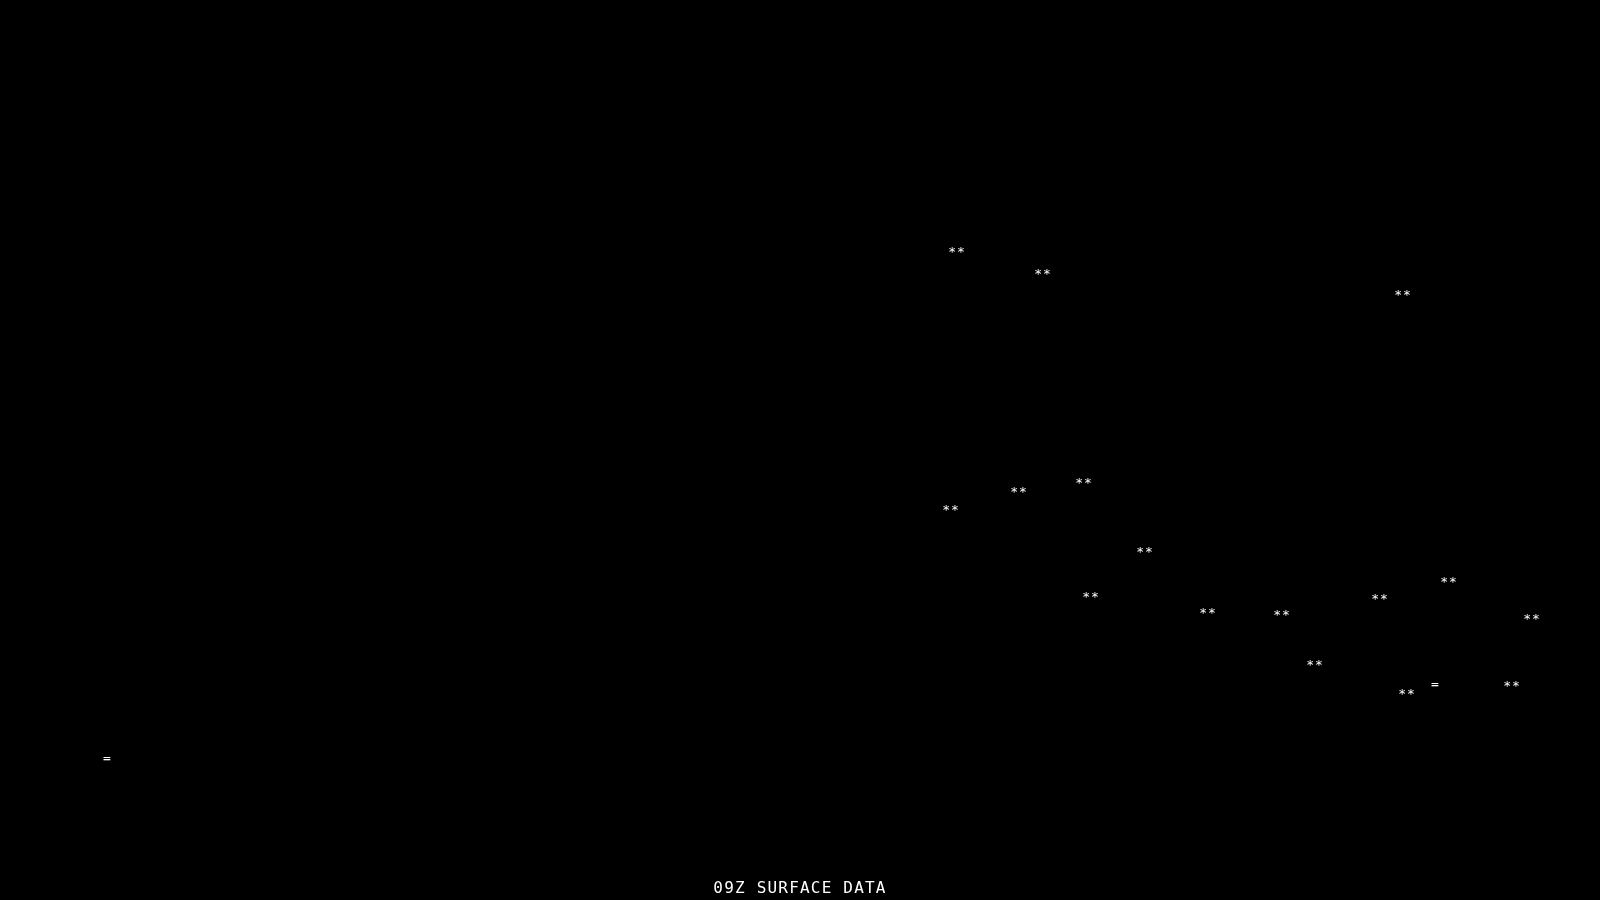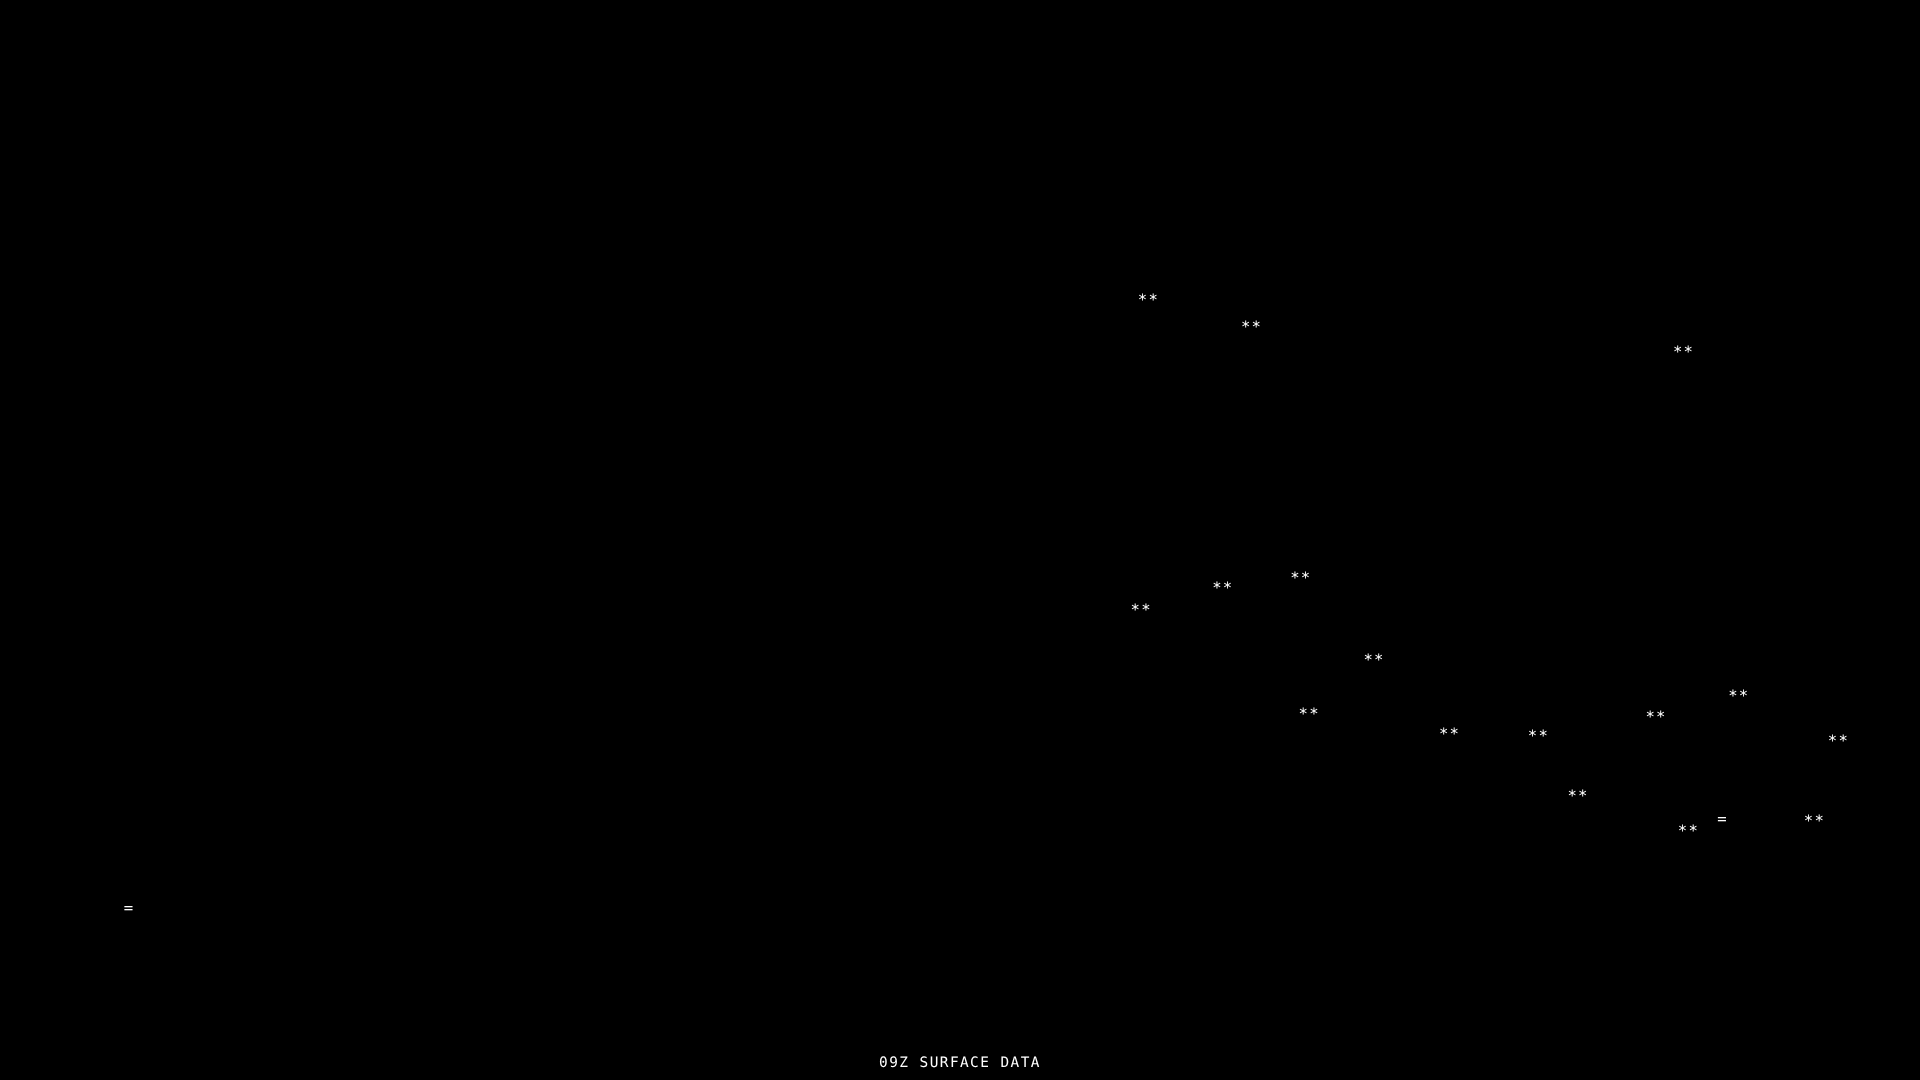--- a/index.html
+++ b/index.html
@@ -36,21 +36,21 @@
     font-size: 13px;
     letter-spacing: 0px;
   }
   #caption {
     position: absolute;
     left: 0;
     width: 1600px;
     text-align: center;
     color: #ffffff;
     font-family: "DejaVu Sans Mono", monospace;
-    font-size: 12px;
+    font-size: 16px;
     letter-spacing: 1.2px;
     white-space: pre;
   }
 </style>
 </head>
 <body>
 
 <div id="canvas"></div>
 
 <div id="markers-layer">

